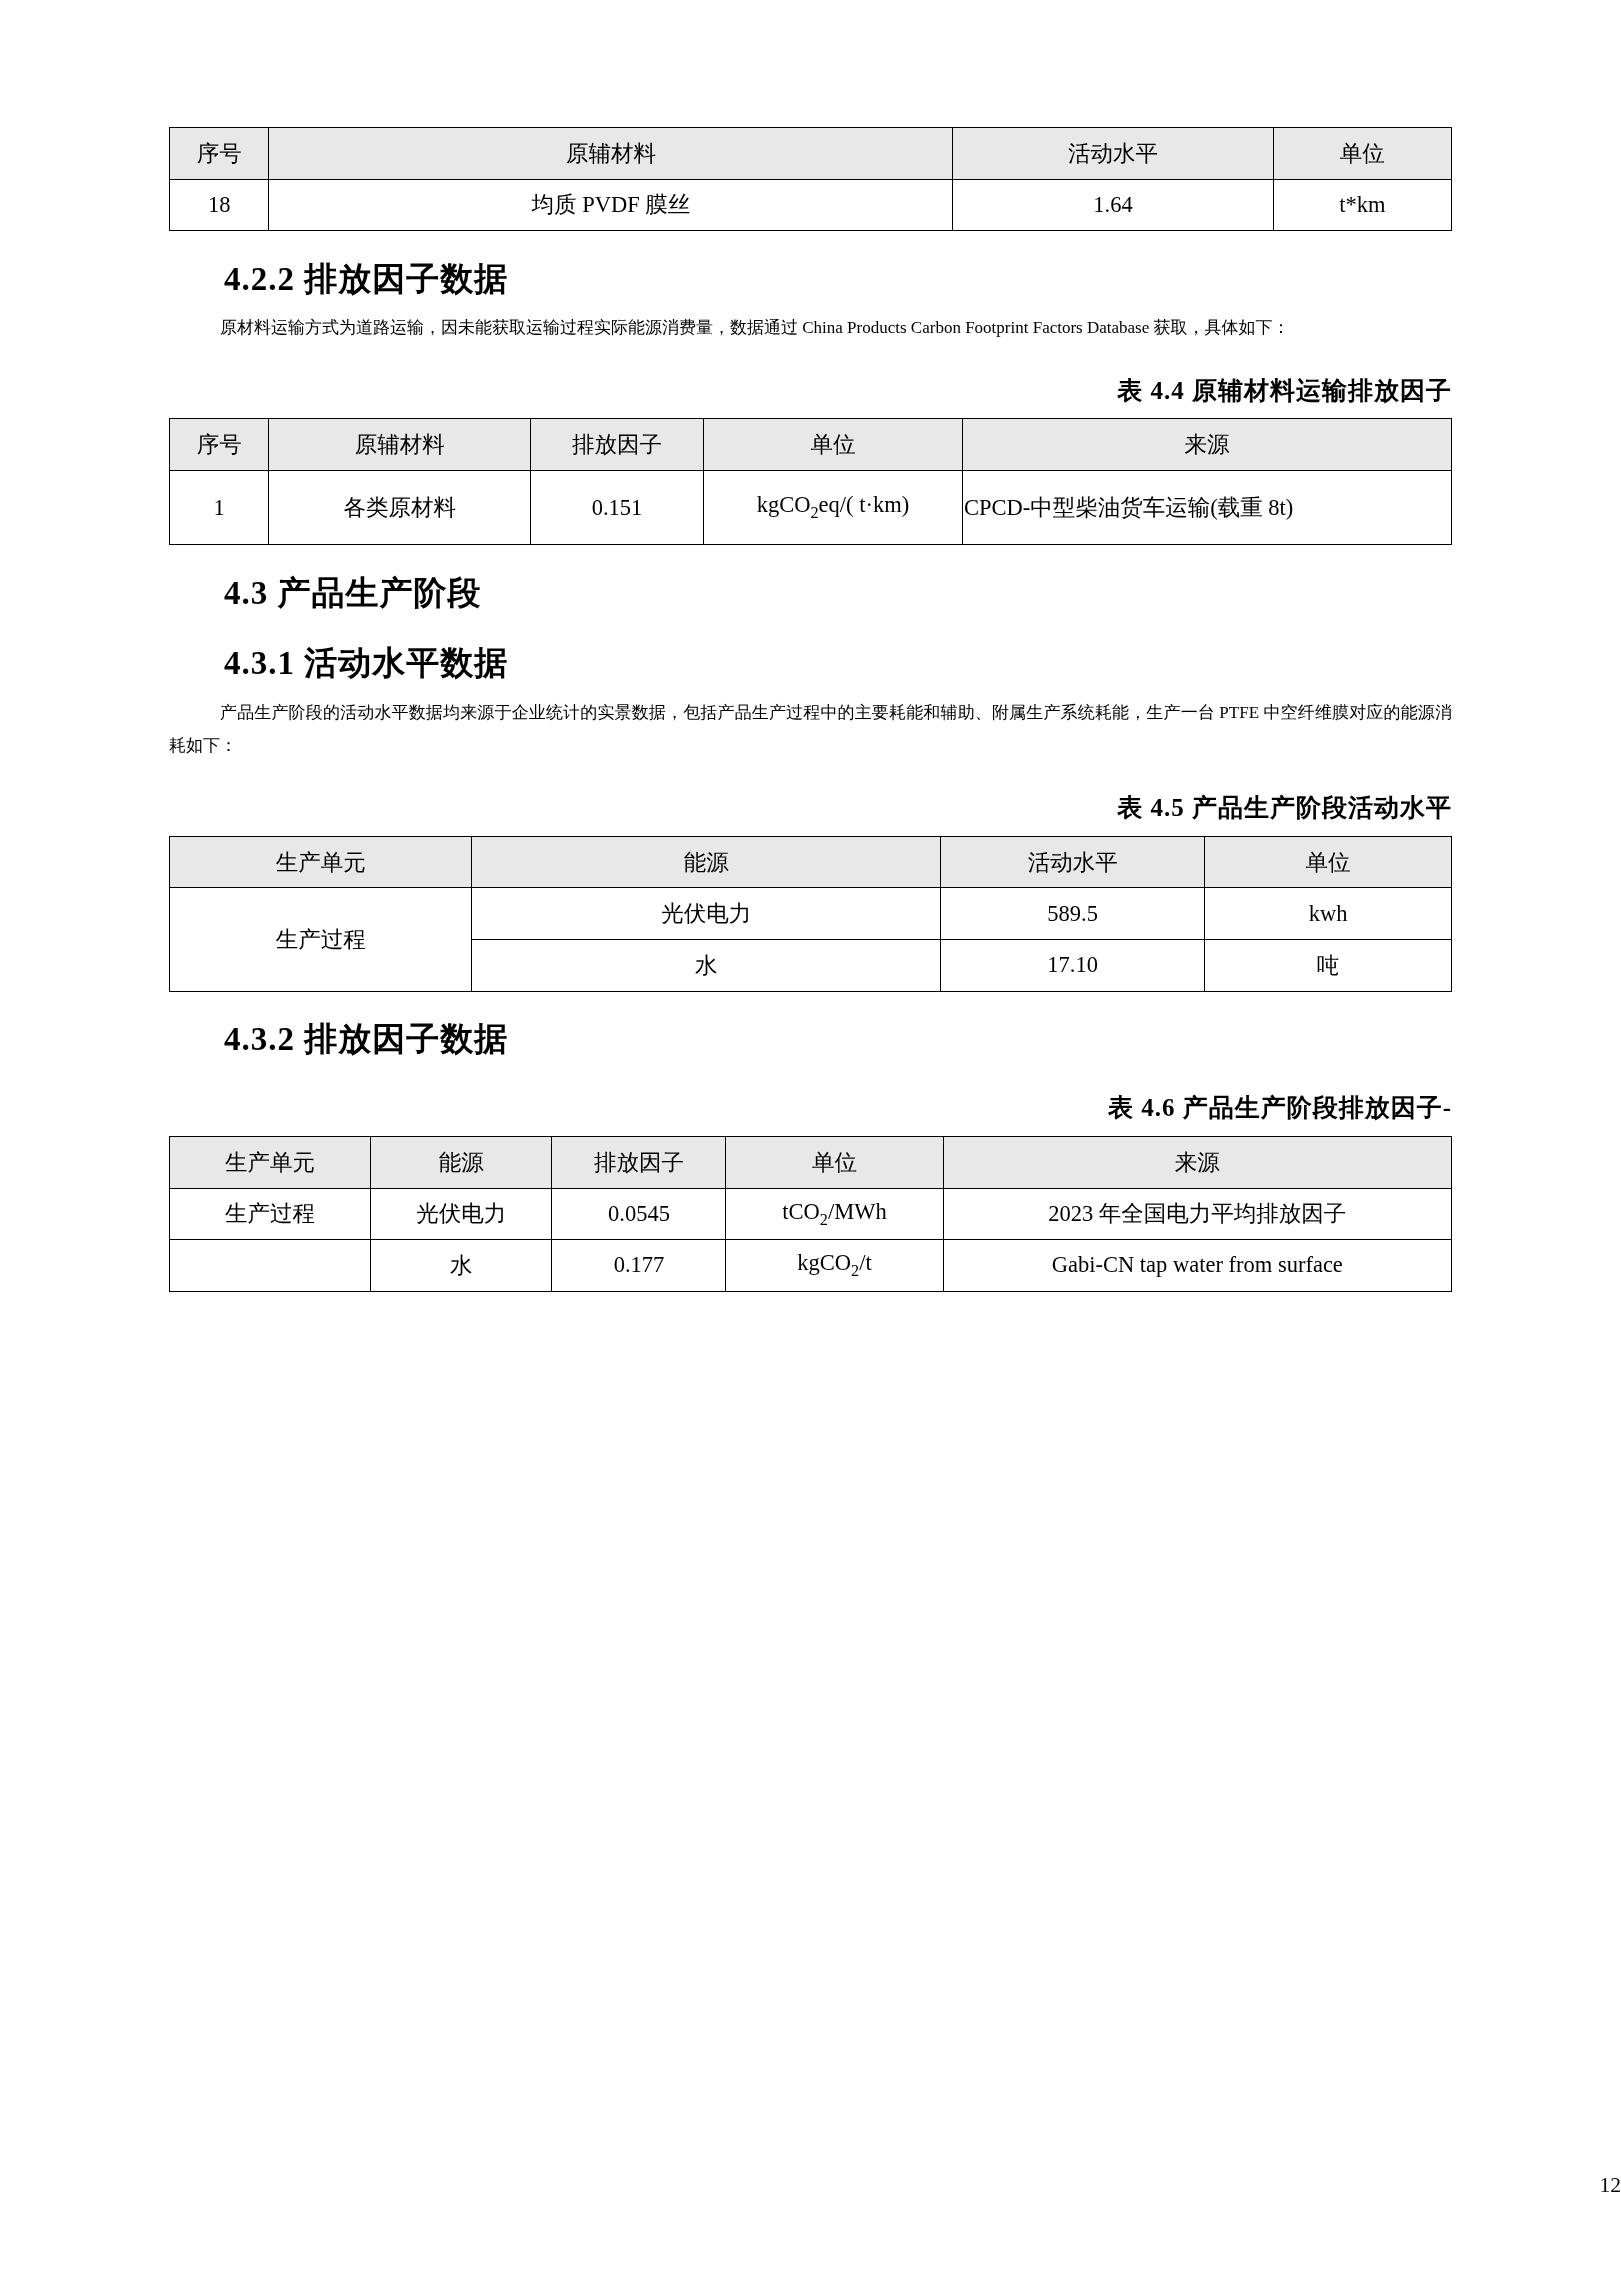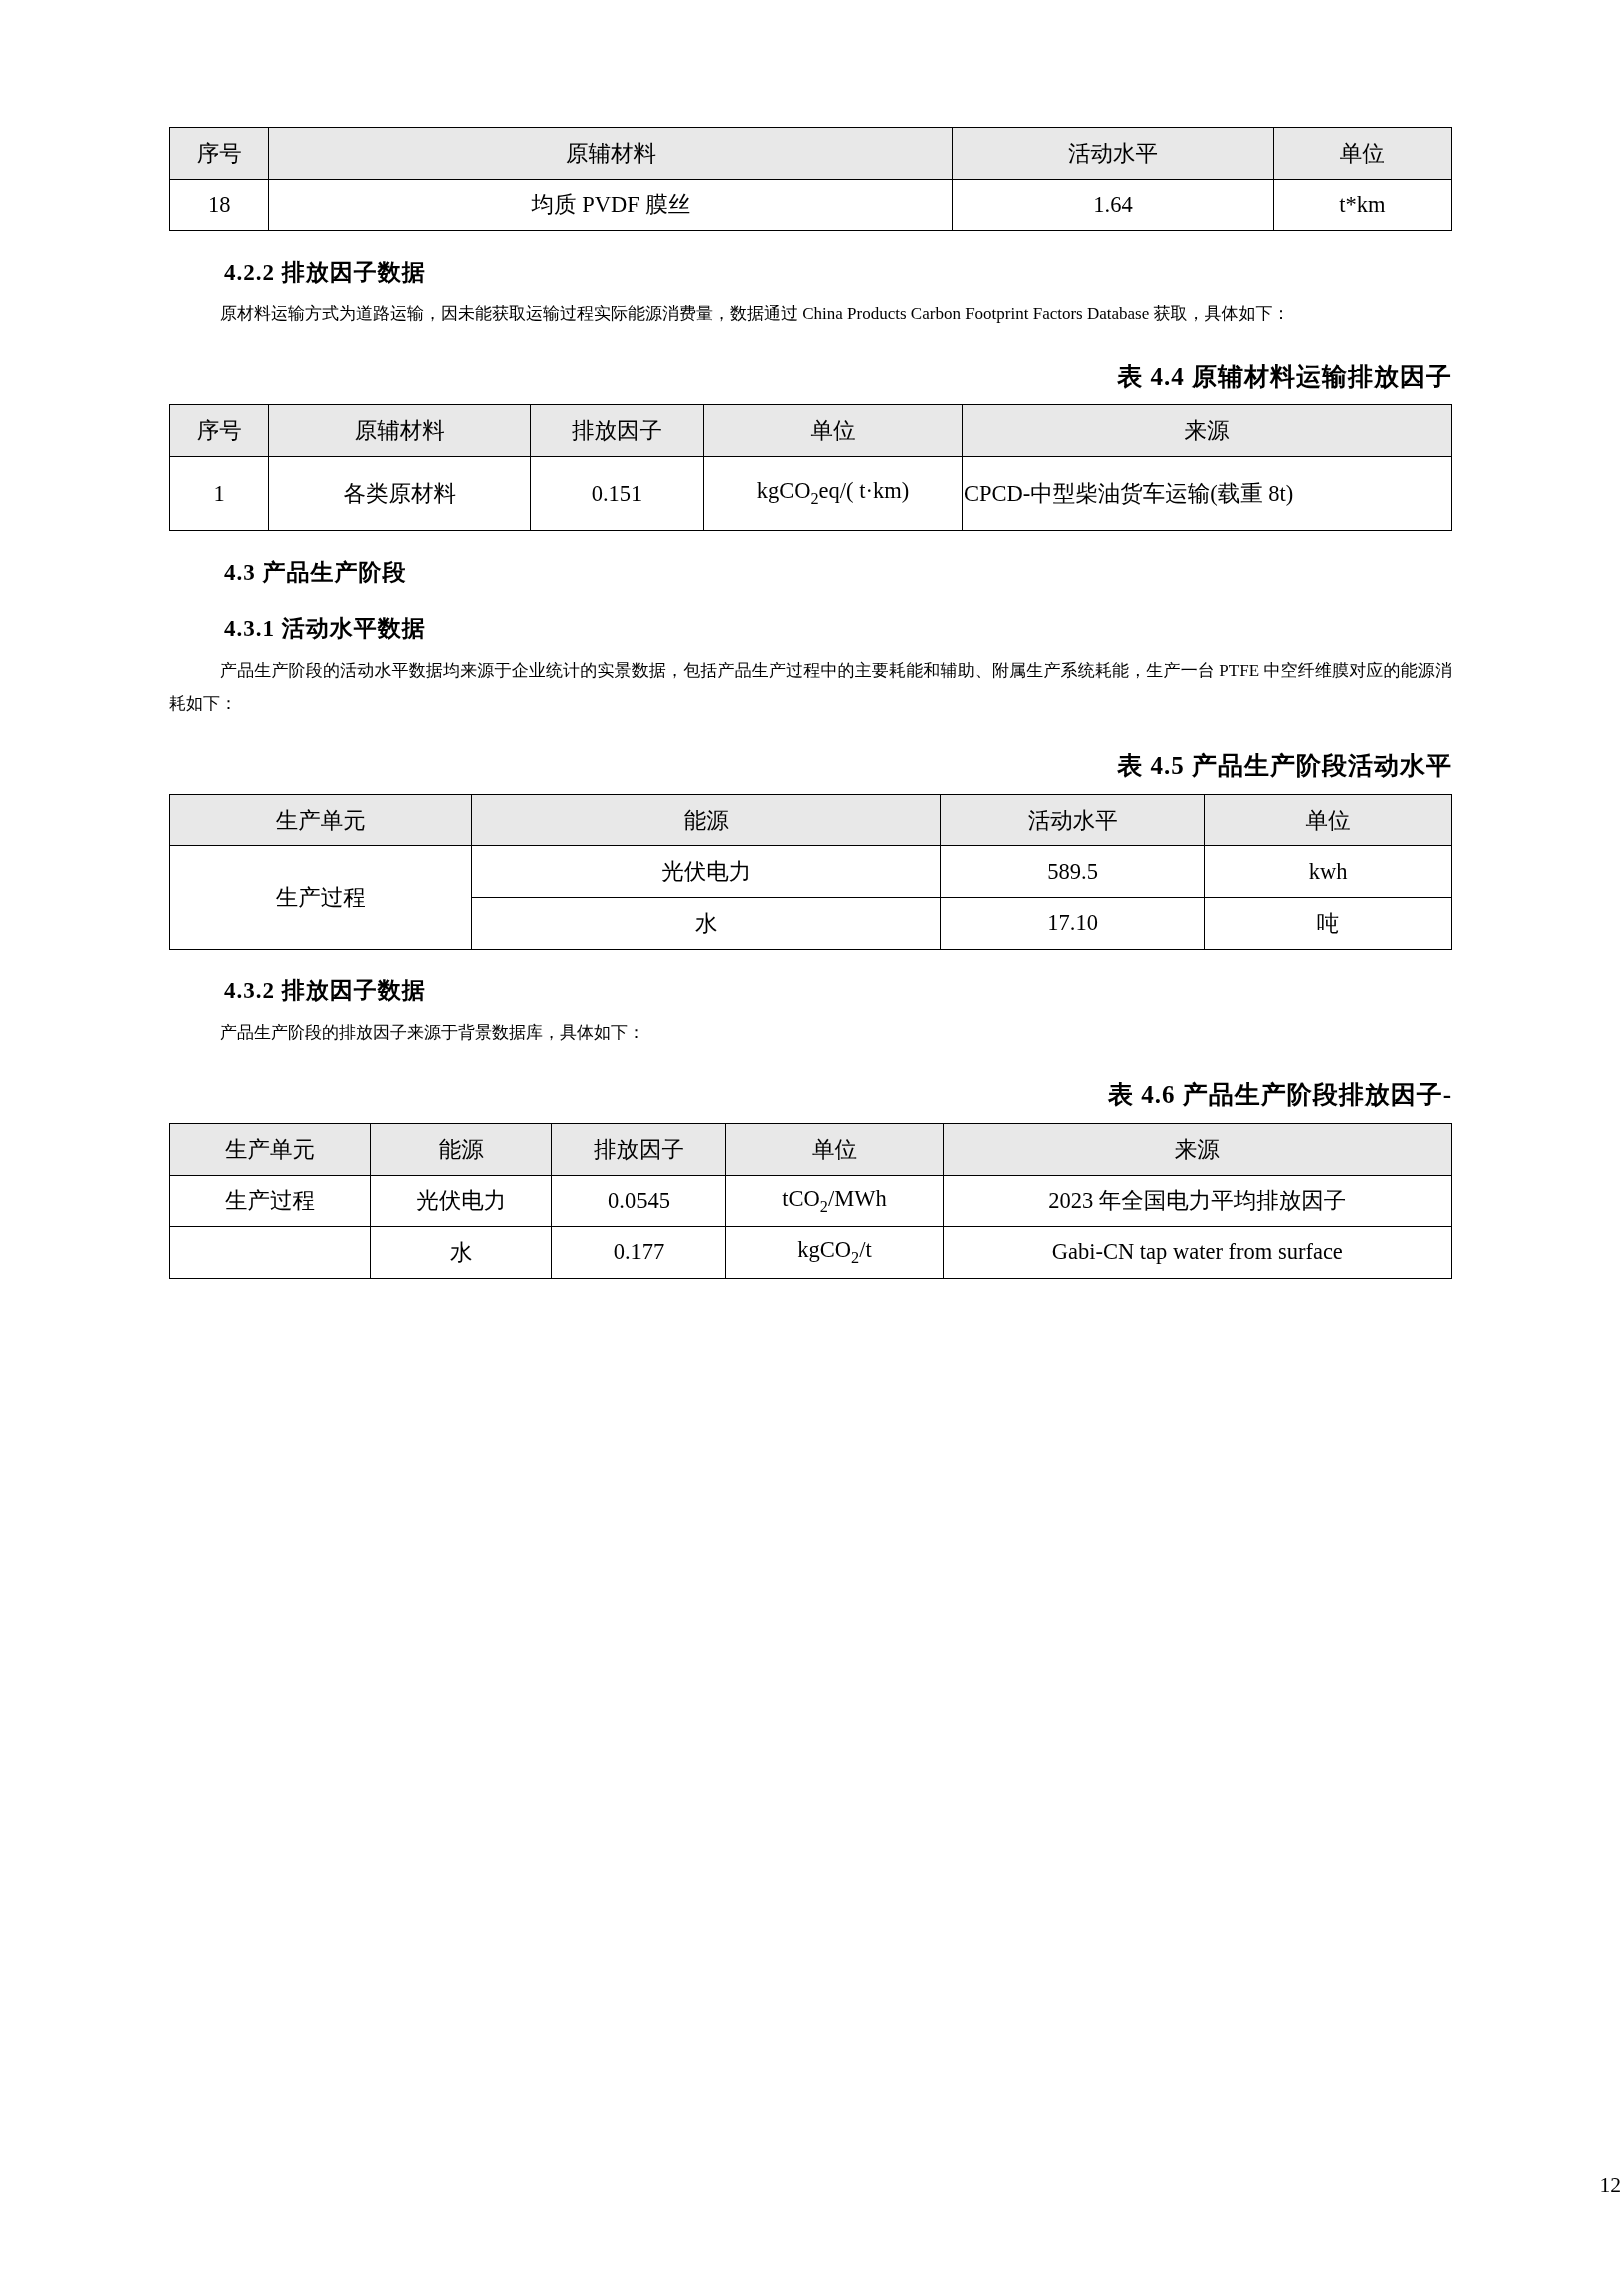--- a/index.html
+++ b/index.html
@@ -35,21 +35,21 @@
     font-weight: normal;
     font-family: "Liberation Serif", "DejaVu Serif", serif;
   }
   thead td, thead th {
     background: #e8e8e8;
   }
   .tbl-wrap {
     margin-bottom: 12px;
   }
   .heading {
-    font-size: 23px;
+    font-size: 33px;
     font-weight: bold;
     margin: 25.5px 0 9.8px 0;
     padding-left: 55px;
     letter-spacing: 1px;
   }
   .para {
     font-size: 17px;
     line-height: 1.95;
     text-align: justify;
     text-indent: 51px;
@@ -178,21 +178,20 @@
         <tr>
           <td>水</td>
           <td>17.10</td>
           <td>吨</td>
         </tr>
       </tbody>
     </table>
   </div>
 
   <div class="heading">4.3.2  排放因子数据</div>
-  <div class="para">产品生产阶段的排放因子来源于背景数据库，具体如下：</div>
 
   <div class="tbl-title">表 4.6  产品生产阶段排放因子-</div>
   <div class="tbl-wrap">
     <table>
       <colgroup>
         <col style="width:163px">
         <col style="width:147px">
         <col style="width:141px">
         <col style="width:176px">
         <col style="width:412px">

